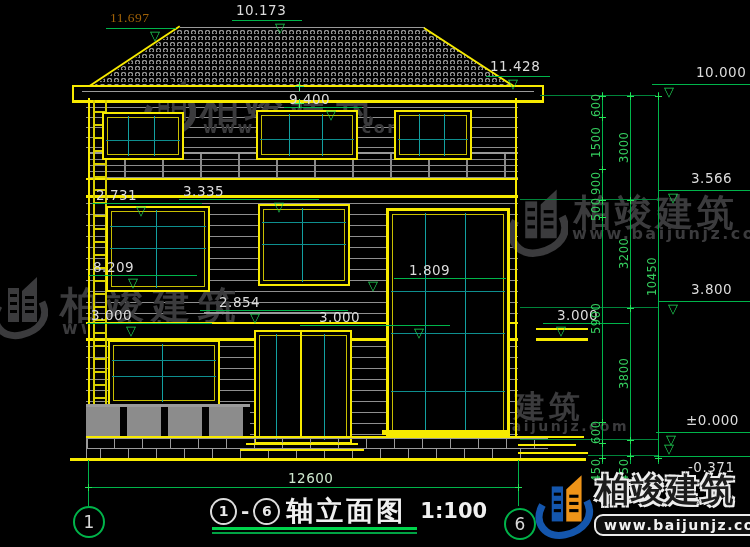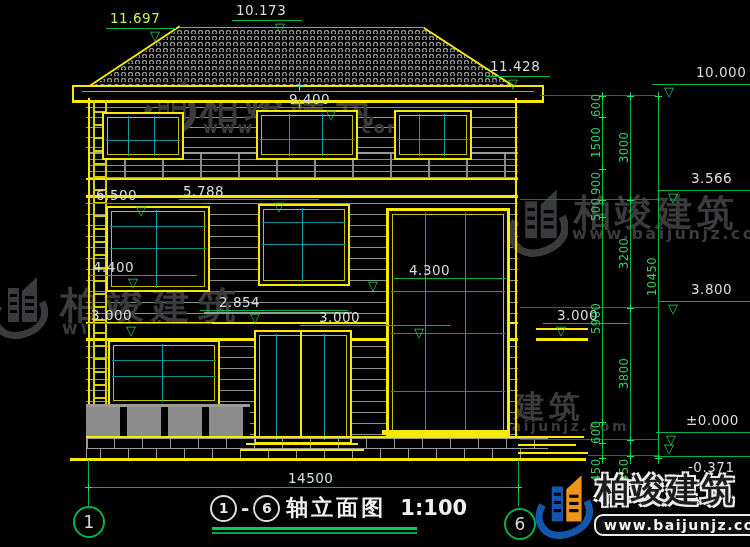--- a/index.html
+++ b/index.html
@@ -1,21 +1,21 @@
 <!DOCTYPE html>
 <html><head>
 <meta charset="utf-8">
 <style>
   html,body{margin:0;padding:0;background:#000;}
   #canvas{position:relative;width:750px;height:547px;background:#000;overflow:hidden;
           font-family:"DejaVu Sans","Liberation Sans",sans-serif;}
   .abs{position:absolute;}
   
   .lbl{position:absolute;font-size:13.5px;color:#dcdcdc;letter-spacing:.5px;white-space:nowrap;z-index:4;}
-  .lbl.g{color:#bef264;}
+  .lbl.g{color:#a16207;font-family:Liberation Serif, serif;}
   .ln{position:absolute;background:#00b44a;height:1px;z-index:4;}
   .lnd{position:absolute;background:#00843a;height:1px;z-index:3;}
   .vln{position:absolute;background:#00b44a;width:1px;z-index:3;}
   .tri{position:absolute;color:#1fd455;font-size:13px;line-height:1;z-index:4;}
   .tri::after{content:"▽";}
   .tick{position:absolute;width:7px;height:7px;z-index:5;
     background:linear-gradient(#23e558,#23e558) 50% 50%/7px 1px no-repeat,
                linear-gradient(#23e558,#23e558) 50% 50%/1px 7px no-repeat;}
   .plus{position:absolute;width:9px;height:9px;z-index:5;
     background:linear-gradient(#3df06c,#3df06c) 50% 50%/9px 1px no-repeat,
@@ -45,21 +45,21 @@
     background:repeating-linear-gradient(90deg,#9a9a9a 0 1.5px,transparent 1.5px 28px);}
   
   .wm{position:absolute;color:#3b3b3d;font-weight:800;white-space:nowrap;z-index:2;}
   .wm.brand{letter-spacing:6px;}
   .wm.url{letter-spacing:2.5px;}
   .wm-glyph{position:absolute;color:#3b3b3d;z-index:2;}
   
   .titlebar{position:absolute;left:210px;top:493px;display:flex;align-items:center;gap:6px;z-index:5;}
   .circ{width:23px;height:23px;border:2px solid #dcdcdc;border-radius:50%;color:#e8e8e8;
         font-size:14px;font-weight:bold;display:flex;align-items:center;justify-content:center;}
-  .tname{font-size:22px;font-weight:bold;color:#f0f0f0;letter-spacing:3px;}
+  .tname{font-size:27px;font-weight:bold;color:#f0f0f0;letter-spacing:3px;}
   .tscale{font-size:21px;font-weight:bold;color:#f0f0f0;margin-left:8px;}
   .tdash{font-size:20px;font-weight:bold;color:#e8e8e8;margin:0 -2px;}
   .axisbub{position:absolute;width:28px;height:28px;border:2px solid #00b44a;border-radius:50%;
         color:#d8d8d8;font-size:17px;display:flex;align-items:center;justify-content:center;z-index:5;}
   
   .logo-brand{position:absolute;left:596px;top:468px;font-size:33px;font-weight:900;color:#1c1c1c;
      letter-spacing:2px;z-index:6;white-space:nowrap;
      text-shadow:-2px -2px 0 #ededed,2px -2px 0 #ededed,-2px 2px 0 #ededed,2px 2px 0 #ededed,0 0 2px #ededed;}
   .logo-url{position:absolute;left:594px;top:514px;border:2px solid #ececec;background:#101010;
      border-radius:9px;padding:1px 8px;color:#f2f2f2;font-size:14px;font-weight:bold;
@@ -218,45 +218,45 @@
   <div class="ln" style="left:486px;top:76px;width:64px"></div>
   <div class="tri" style="left:508px;top:77px"></div>
 
   <div class="lbl" style="left:289px;top:91px">9.400</div>
   <div class="ln" style="left:284px;top:107px;width:78px"></div>
   <div class="tri" style="left:326px;top:108px"></div>
   <div class="plus" style="left:295px;top:82px"></div>
   <div class="plus" style="left:295px;top:99px"></div>
 
   
-  <div class="lbl" style="left:96px;top:187px">6.500</div>
+  <div class="lbl" style="left:96px;top:187px">2.731</div>
   <div class="ln" style="left:92px;top:203px;width:110px"></div>
   <div class="tri" style="left:136px;top:204px"></div>
 
-  <div class="lbl" style="left:183px;top:183px">5.788</div>
+  <div class="lbl" style="left:183px;top:183px">3.335</div>
   <div class="ln" style="left:179px;top:199px;width:140px"></div>
   <div class="tri" style="left:274px;top:200px"></div>
 
-  <div class="lbl" style="left:93px;top:259px">4.400</div>
+  <div class="lbl" style="left:93px;top:259px">8.209</div>
   <div class="ln" style="left:89px;top:275px;width:108px"></div>
   <div class="tri" style="left:128px;top:276px"></div>
 
   <div class="lbl" style="left:91px;top:307px">3.000</div>
   <div class="ln" style="left:87px;top:323px;width:125px"></div>
   <div class="tri" style="left:126px;top:324px"></div>
 
   <div class="lbl" style="left:219px;top:294px">2.854</div>
   <div class="ln" style="left:200px;top:310px;width:148px"></div>
   <div class="tri" style="left:250px;top:311px"></div>
 
   <div class="lbl" style="left:319px;top:309px">3.000</div>
   <div class="ln" style="left:300px;top:325px;width:150px"></div>
   <div class="tri" style="left:414px;top:326px"></div>
 
-  <div class="lbl" style="left:409px;top:262px">4.300</div>
+  <div class="lbl" style="left:409px;top:262px">1.809</div>
   <div class="ln" style="left:394px;top:278px;width:112px"></div>
   <div class="tri" style="left:368px;top:279px"></div>
 
   <div class="lbl" style="left:557px;top:307px">3.000</div>
   <div class="ln" style="left:543px;top:323px;width:86px"></div>
   <div class="tri" style="left:556px;top:324px"></div>
 
   
   <div class="lbl" style="left:696px;top:64px">10.000</div>
   <div class="ln" style="left:652px;top:84px;width:98px"></div>
@@ -318,21 +318,21 @@
   <div class="vdim" style="left:617px;top:389px">3800</div>
   <div class="vdim" style="left:617px;top:482px">450</div>
   <div class="vdim" style="left:645px;top:296px">10450</div>
 
   
   <div class="vln" style="left:88px;top:460px;height:46px"></div>
   <div class="vln" style="left:518px;top:460px;height:46px"></div>
   <div class="ln" style="left:88px;top:487px;width:430px"></div>
   <div class="tick" style="left:85px;top:484px"></div>
   <div class="tick" style="left:515px;top:484px"></div>
-  <div class="lbl" style="left:288px;top:470px;color:#cfe8cf">14500</div>
+  <div class="lbl" style="left:288px;top:470px;color:#cfe8cf">12600</div>
 
   <div class="axisbub" style="left:73px;top:506px">1</div>
   <div class="axisbub" style="left:504px;top:508px">6</div>
 
   
   <div class="titlebar">
     <span class="circ">1</span>
     <span class="tdash">-</span>
     <span class="circ">6</span>
     <span class="tname">轴立面图</span>

